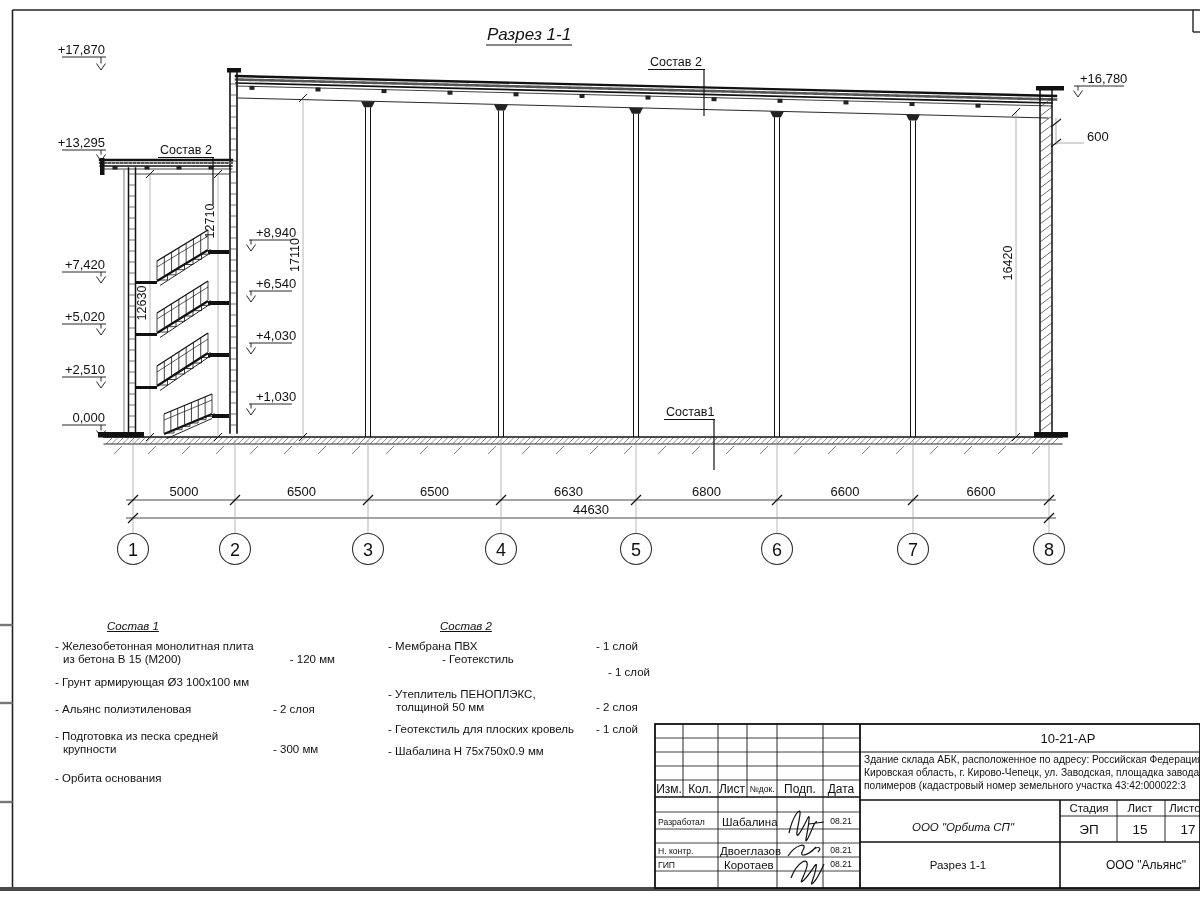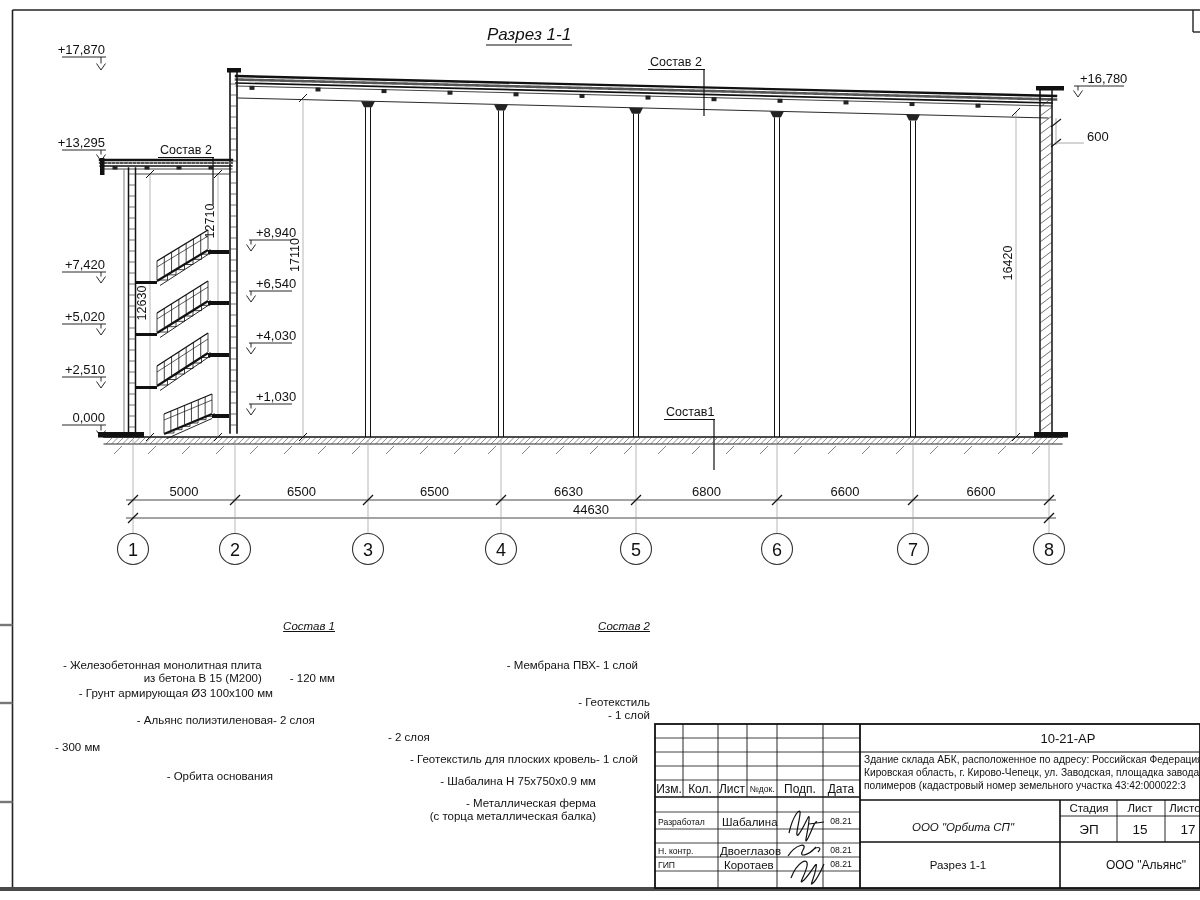--- a/index.html
+++ b/index.html
@@ -1,33 +1,33 @@
 <!DOCTYPE html>
 <html><head>
 <meta charset="utf-8">
 <style>
   html,body{margin:0;padding:0;background:#fff;width:1200px;height:900px;overflow:hidden;
     font-family:"Liberation Sans",sans-serif;}
-  #sheet{position:relative;width:1200px;height:632px;background:#ffffff;text-align:right;}
+  #sheet{position:relative;width:1200px;height:632px;background:#ffffff;}
   svg{position:absolute;left:0;top:0;}
   svg text{font-family:"Liberation Sans",sans-serif;fill:#111;}
   .t-title{font-size:17px;font-style:italic;}
   .t-dim{font-size:13px;}
   .t-dimv{font-size:12.5px;}
   .t-bub{font-size:18px;}
   .t-lbl{font-size:12.5px;}
   .t-small{font-size:10.2px;}
   .t-tb{font-size:11.5px;}
   .t-tbh{font-size:12px;}
   .t-tbs{font-size:8.6px;}
   .t-code{font-size:13px;}
   .t-val{font-size:13.5px;}
   .t-org{font-size:11.5px;font-style:italic;}
   .legend{position:absolute;font-size:11.5px;line-height:13px;color:#111;}
-  .legend .ttl{font-style:italic;text-decoration:underline;margin-bottom:26px;}
+  .legend .ttl{font-style:italic;text-decoration:underline;margin-bottom:7px;}
   .legend .li{display:flex;align-items:flex-end;}
   .legend .nm{display:flex;flex-direction:column;}
   .c1 .nm{width:218px;}
   .c2 .nm{width:208px;}
   .legend .vl{white-space:nowrap;}
 </style>
 </head>
 <body>
 
 <div id="sheet">
@@ -716,81 +716,82 @@
         <path d="M789 833 C793 815,801 806,800 814 C799 824,794 840,799 834 C806 824,810 810,809 820 C808 833,803 847,808 838 C812 830,815 820,817 822 M809 824 L824 822"></path>
         <path d="M788 856 C796 844,808 842,803 850 C798 858,808 856,816 847 M814 849 C819 846,822 848,818 852"></path>
         <path d="M791 878 C797 862,809 856,807 866 C805 876,797 886,804 880 C812 872,818 858,816 868 C814 880,808 888,814 882 C819 876,822 868,824 864"></path>
       </g>
     </g>
   </svg>
 
   <div class="legend c1" style="left:55px;top:620px;width:280px;">
     <div class="ttl" style="margin-left:52px;display:inline-block;">Состав 1</div>
     <div style="height:0;"></div>
-    <div class="li" style="margin-bottom:2px;gap:28px;">
+    <div class="li" style="margin-bottom:10px;gap:28px;">
       <div class="nm">
           <span>- Железобетонная  монолитная плита</span>
           <span style="padding-left:8px;">из бетона В 15 (М200)</span>
         </div>
       <div class="vl">- 120 мм</div>
     </div>
     <div class="li" style="margin-bottom:14px;">
       <div class="nm">
           <span>- Грунт армирующая Ø3 100х100 мм</span>
         </div>
       <div class="vl"></div>
     </div>
     <div class="li" style="margin-bottom:14px;">
       <div class="nm">
           <span>- Альянс полиэтиленовая</span>
         </div>
       <div class="vl">-  2 слоя</div>
     </div>
     <div class="li" style="margin-bottom:16px;">
+      <div class="nm">
+          <span>- Подготовка из песка средней</span>
+          <span style="padding-left:8px;">крупности</span>
+        </div>
       <div class="vl">- 300 мм</div>
     </div>
     <div class="li">
       <div class="nm">
           <span>- Орбита основания</span>
         </div>
       <div class="vl"></div>
     </div>
   </div>
 
   <div class="legend c2" style="left:388px;top:620px;width:262px;">
     <div class="ttl" style="margin-left:52px;display:inline-block;">Состав 2</div>
     <div style="height:0;"></div>
-    <div class="li" style="margin-bottom:24px;">
+    <div class="li" style="margin-bottom:0;">
       <div class="nm">
           <span>- Мембрана ПВХ</span>
         </div>
       <div class="vl">- 1 слой</div>
     </div>
     <div class="li" style="margin-bottom:9px;flex-direction:column;">
       <div class="nm">
           <span>- Геотекстиль</span>
         </div>
       <div class="vl">- 1 слой</div>
     </div>
     <div class="li" style="margin-bottom:9px;">
+      <div class="nm">
+          <span>- Утеплитель ПЕНОПЛЭКС,</span>
+          <span style="padding-left:8px;">толщиной 50 мм</span>
+        </div>
       <div class="vl">- 2 слоя</div>
     </div>
     <div class="li" style="margin-bottom:9px;">
       <div class="nm">
           <span>- Геотекстиль для плоских кровель</span>
         </div>
       <div class="vl">- 1 слой</div>
     </div>
     <div class="li" style="margin-bottom:9px;">
       <div class="nm">
           <span>- Шабалина Н 75х750х0.9 мм</span>
-        </div>
-      <div class="vl"></div>
-    </div>
-    <div class="li">
-      <div class="nm">
-          <span>- Металлическая ферма</span>
-          <span style="padding-left:8px;">(с торца металлическая балка)</span>
         </div>
       <div class="vl"></div>
     </div>
   </div>
 </div>
 
 </body></html>

